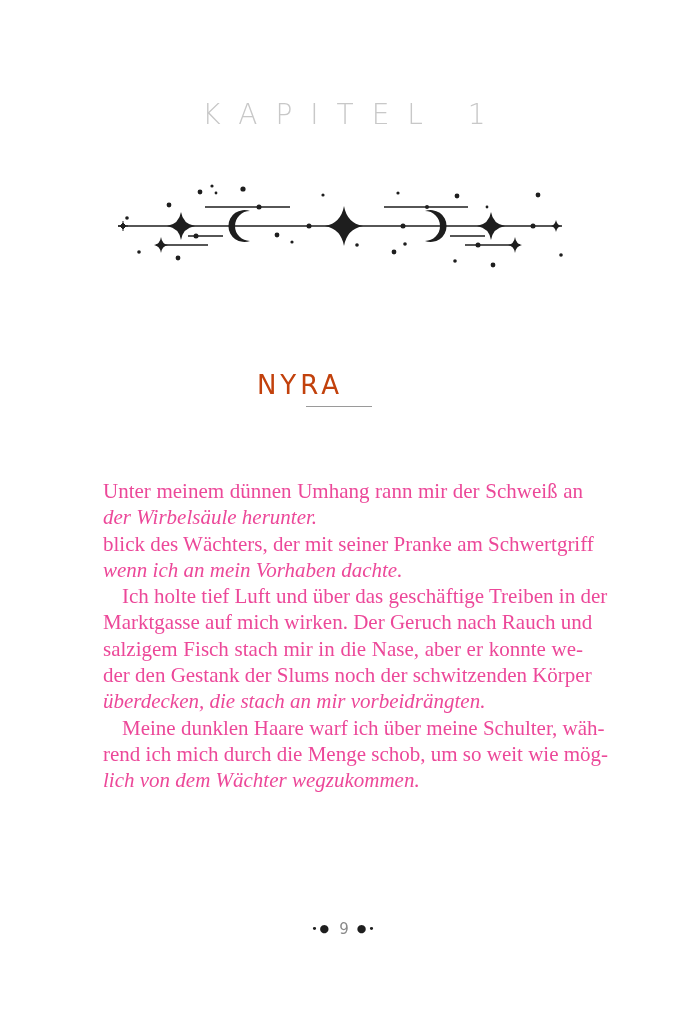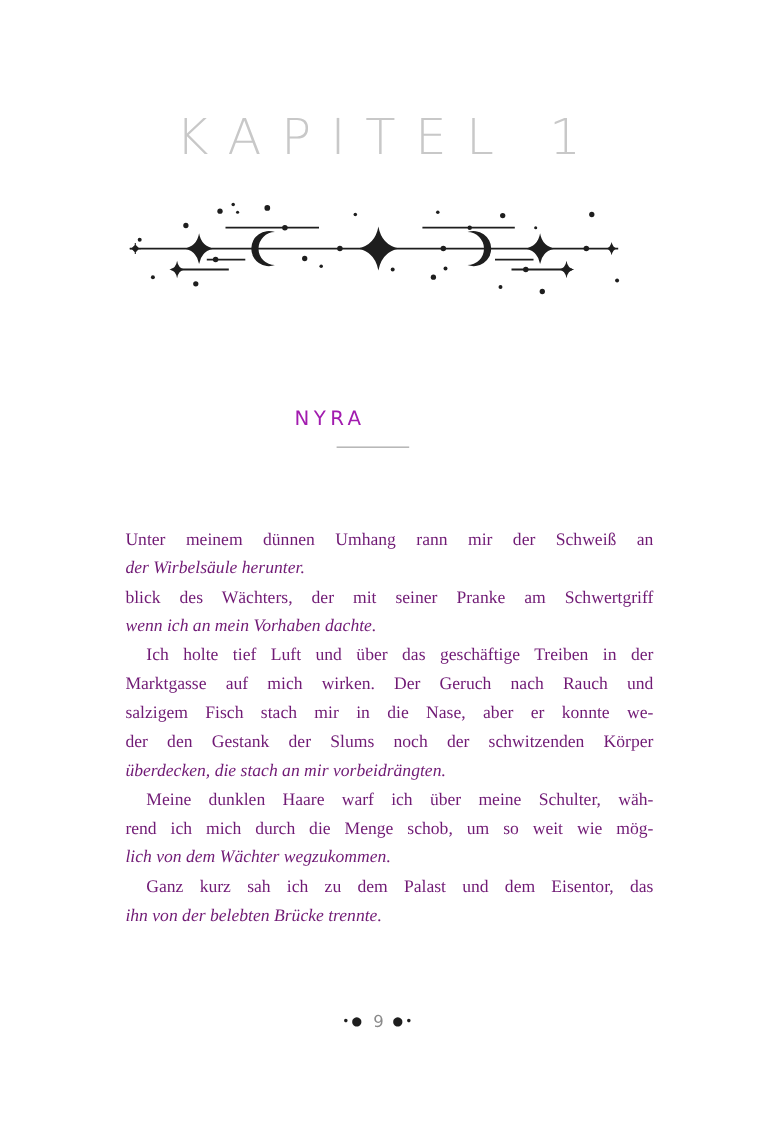--- a/index.html
+++ b/index.html
@@ -1,33 +1,33 @@
 <!DOCTYPE html>
 <html><head>
   <meta charset="utf-8">
   <style>
     html, body { margin: 0; padding: 0; background: #ffffff; }
     body { width: 688px; height: 1020px; position: relative; overflow: hidden; }
     .page { position: absolute; left: 0; top: 0; width: 688px; height: 1020px; background: #ffffff; }
     .chapter-label {
       position: absolute; left: 0; top: 98px; width: 688px; text-align: center;
-      font-family: "DejaVu Sans", sans-serif; font-weight: 200; font-size: 45px;
+      font-family: "DejaVu Sans", sans-serif; font-weight: 200; font-size: 28px;
       letter-spacing: 18px; color: #c8c8c8; text-indent: 18px;
     }
     .ornament { position: absolute; left: 0; top: 170px; width: 688px; height: 110px; }
     .pov-title {
       position: absolute; left: 0; top: 370px; width: 596px; text-align: center;
-      font-family: "DejaVu Sans", sans-serif; font-size: 18px; letter-spacing: 4px;
-      color: #a21caf; text-indent: 4px;
+      font-family: "DejaVu Sans", sans-serif; font-size: 26px; letter-spacing: 4px;
+      color: #c2410c; text-indent: 4px;
     }
     .pov-rule { position: absolute; left: 306px; top: 406px; width: 66px; height: 1px; background: #9a9a9a; }
     .body-text {
-      position: absolute; left: 114px; top: 478px; width: 480px;
-      font-family: "Liberation Serif", serif; font-size: 16px; line-height: 26.3px;
-      color: #701a75;
+      position: absolute; left: 103px; top: 478px; width: 480px;
+      font-family: "Liberation Serif", serif; font-size: 21px; line-height: 26.3px;
+      color: #ec4899;
     }
     .line { display: block; white-space: nowrap; text-align: justify; text-align-last: justify; height: 26.3px; }
     .line.last { text-align-last: left; font-style: italic; }
     .line.indent { padding-left: 19px; }
     .folio {
       position: absolute; left: 0; top: 920px; width: 688px; text-align: center;
       font-family: "DejaVu Sans", sans-serif; font-size: 15px; color: #8a8a8a;
     }
     .folio .dots { color: #1e1e1e; font-size: 11px; letter-spacing: 2px; vertical-align: 2px; }
     .folio .num { margin: 0 8px; }
@@ -113,23 +113,19 @@
       <span class="line">Marktgasse auf mich wirken. Der Geruch nach Rauch und</span>
       <span class="line">salzigem Fisch stach mir in die Nase, aber er konnte we-</span>
       <span class="line">der den Gestank der Slums noch der schwitzenden Körper</span>
       <span class="line last">überdecken, die stach an mir vorbeidrängten.</span>
     </div>
     <div>
       <span class="line indent">Meine dunklen Haare warf ich über meine Schulter, wäh-</span>
       <span class="line">rend ich mich durch die Menge schob, um so weit wie mög-</span>
       <span class="line last">lich von dem Wächter wegzukommen.</span>
     </div>
-    <div>
-      <span class="line indent">Ganz kurz sah ich zu dem Palast und dem Eisentor, das</span>
-      <span class="line last">ihn von der belebten Brücke trennte.</span>
-    </div>
   </div>
 
   <div class="folio">
     <span class="dots">•●</span><span class="num">9</span><span class="dots">●•</span>
   </div>
 
 </div>
 
 </body></html>

